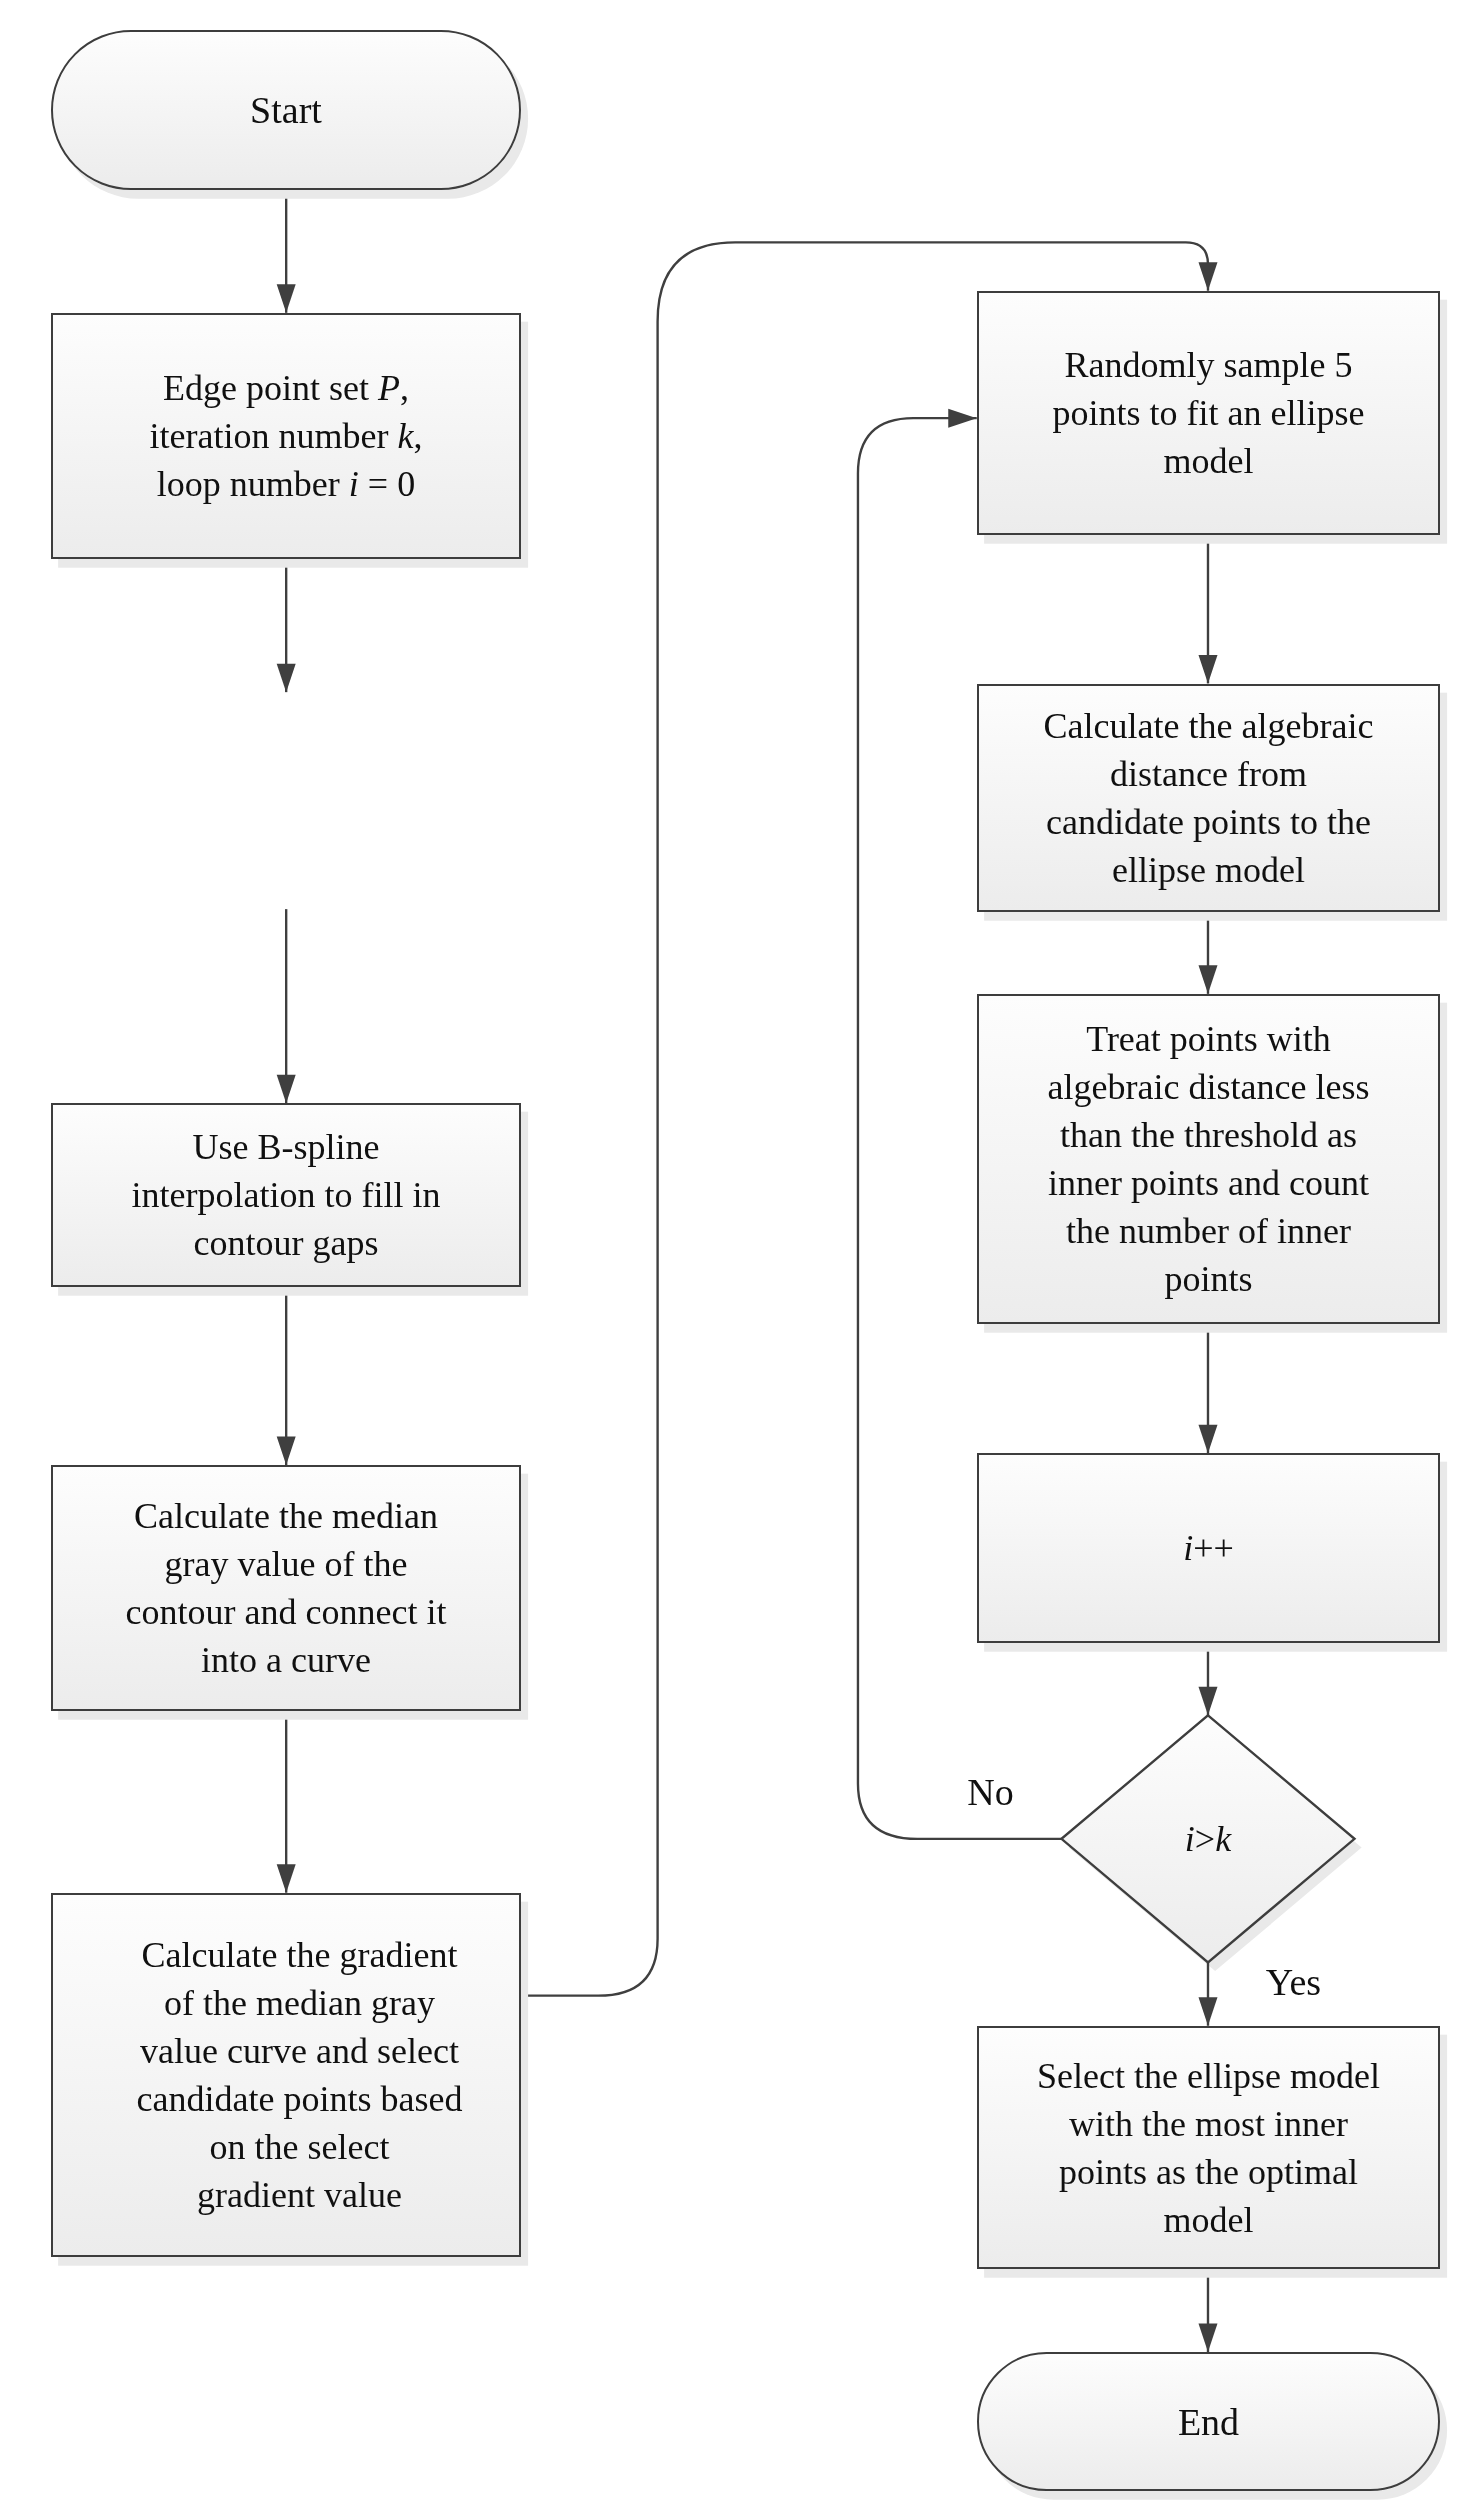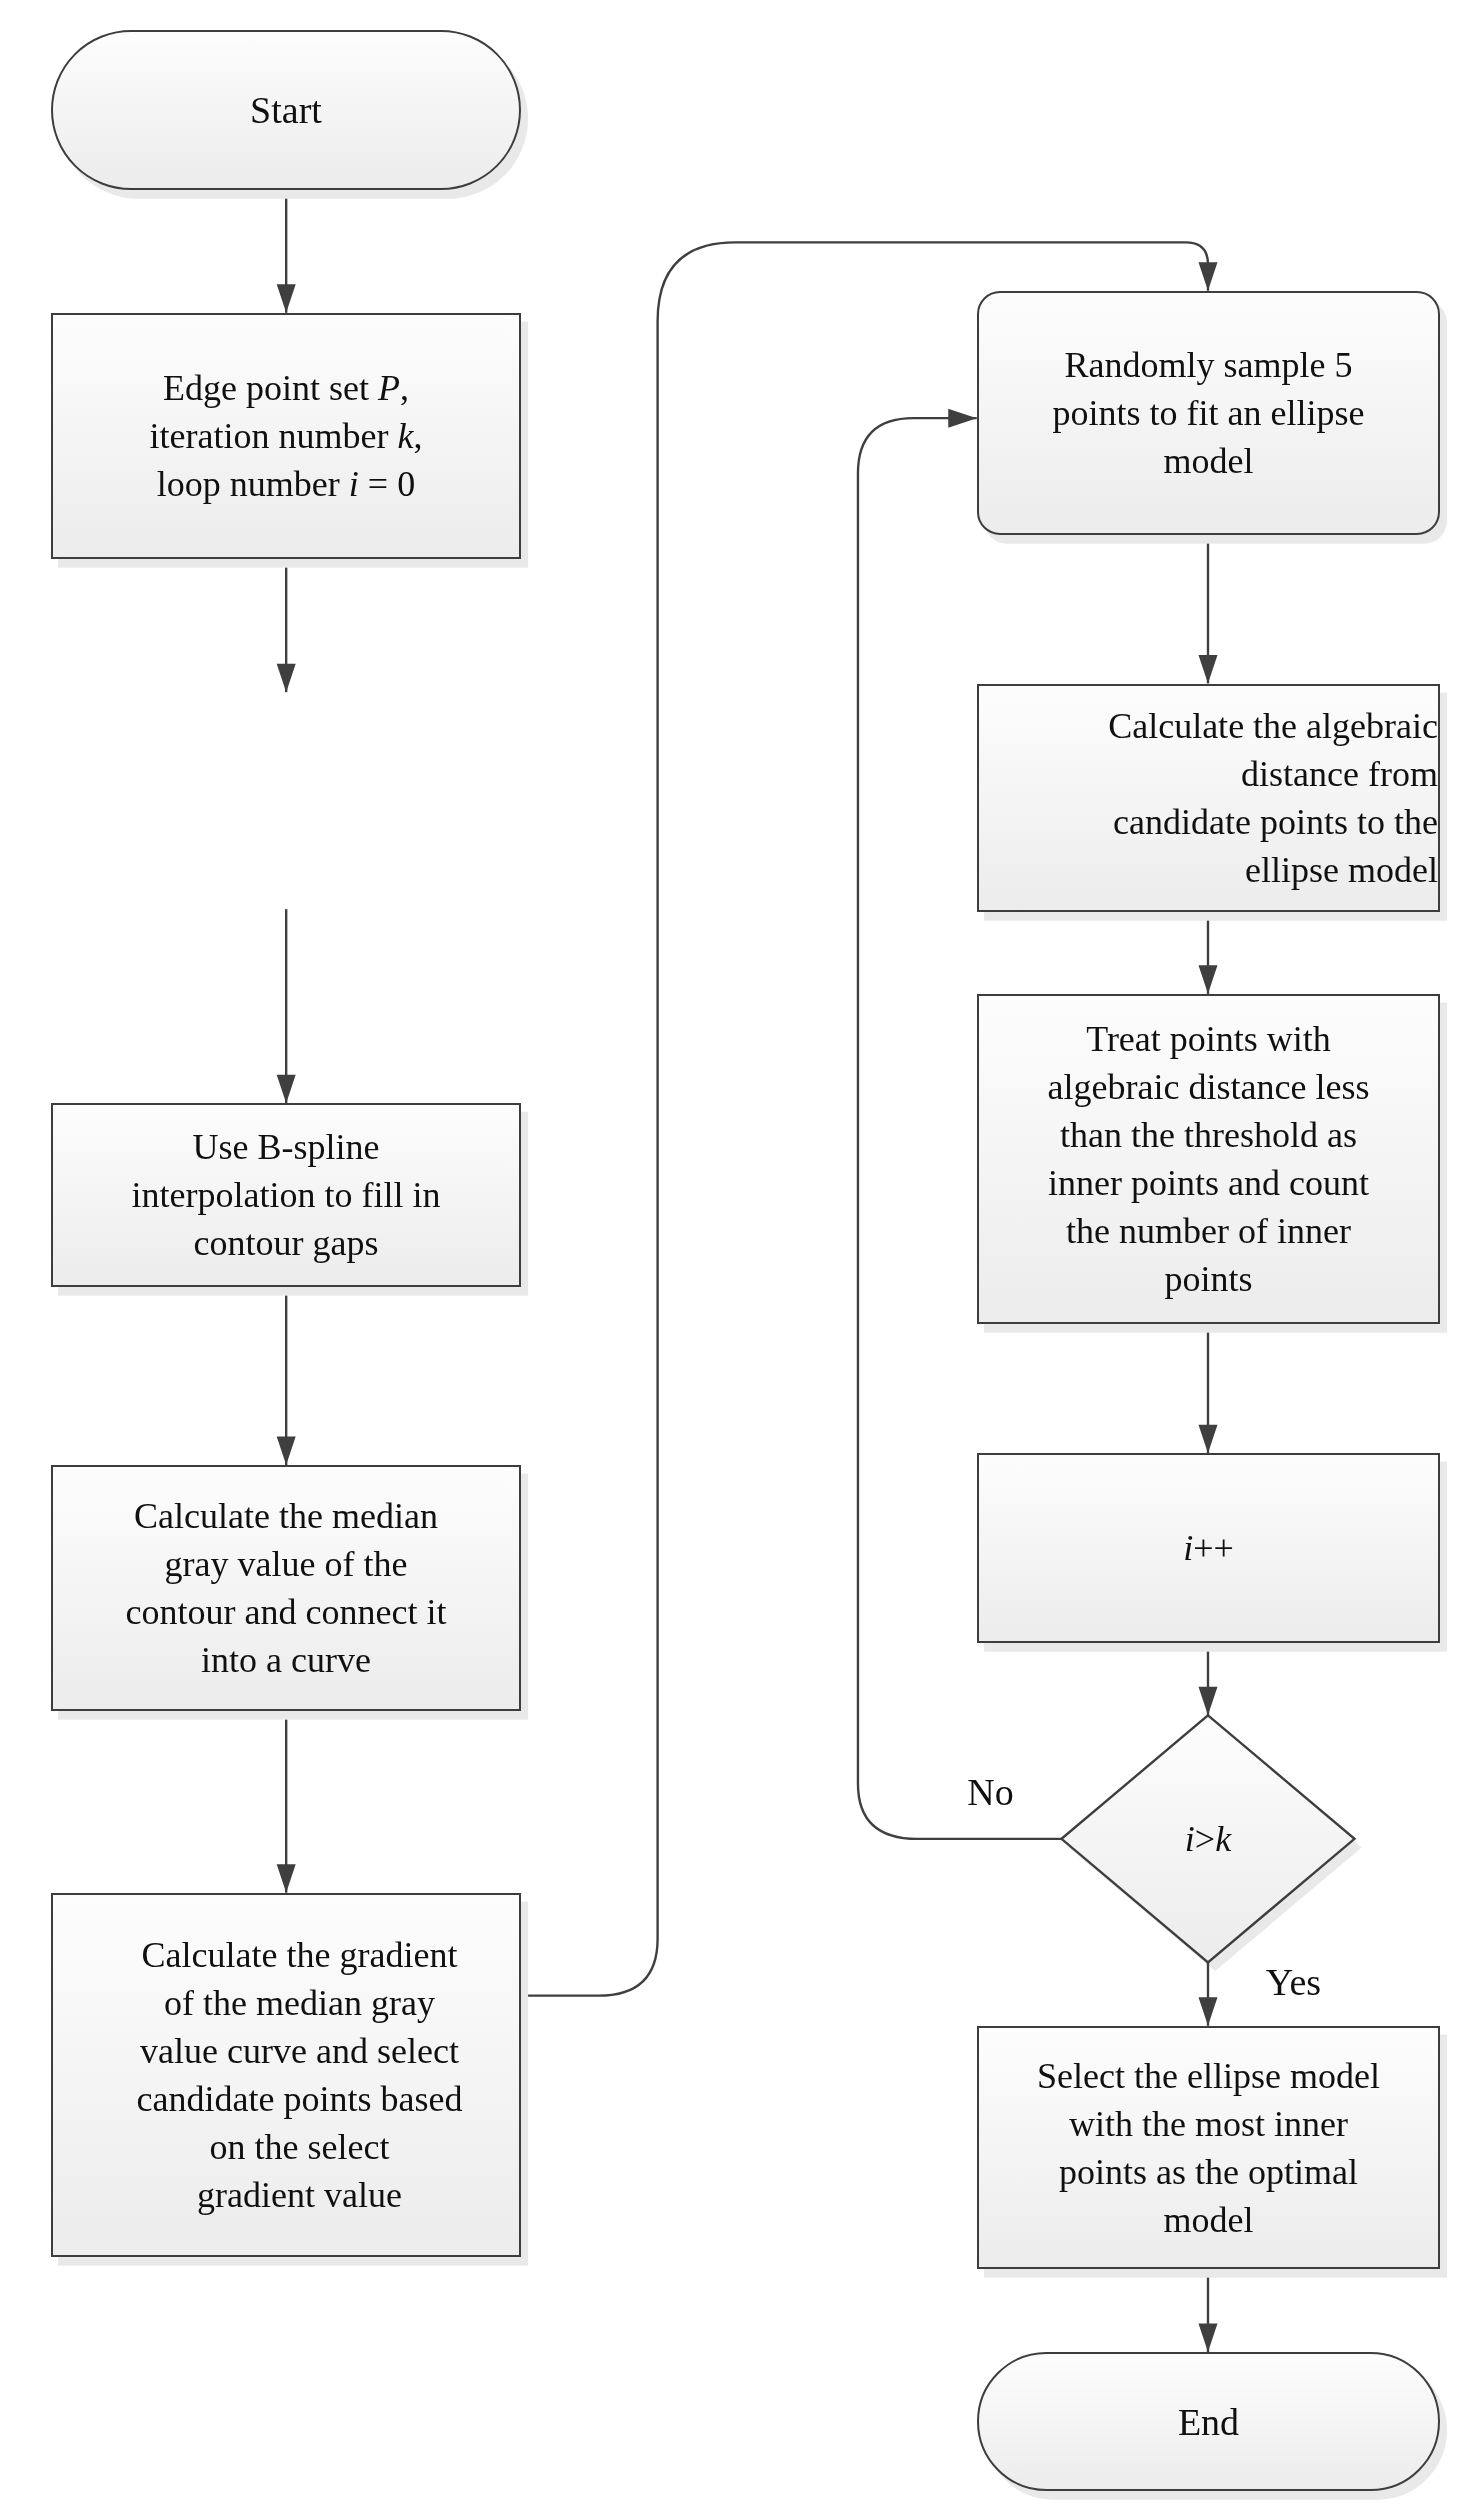--- a/index.html
+++ b/index.html
@@ -85,27 +85,27 @@
 
   <div class="node" style="left:51px;top:1893px;width:470px;height:364px;padding-left:27px;">
       <div class="tline"><span>Calculate the gradient</span></div>
       <div class="tline"><span>of the median gray</span></div>
       <div class="tline"><span>value curve and select</span></div>
       <div class="tline"><span>candidate points based</span></div>
       <div class="tline"><span>on the select</span></div>
       <div class="tline"><span>gradient value</span></div>
     </div>
 
-  <div class="node" style="left:977px;top:291px;width:463px;height:244px;border-radius:23px;">
+  <div class="node" style="left:977px;top:291px;width:463px;height:244px;">
       <div class="tline"><span>Randomly sample 5</span></div>
       <div class="tline"><span>points to fit an ellipse</span></div>
       <div class="tline"><span>model</span></div>
     </div>
 
-  <div class="node" style="left:977px;top:684px;width:463px;height:228px;align-items:flex-end;">
+  <div class="node" style="left:977px;top:684px;width:463px;height:228px;">
       <div class="tline"><span>Calculate the algebraic</span></div>
       <div class="tline"><span>distance from</span></div>
       <div class="tline"><span>candidate points to the</span></div>
       <div class="tline"><span>ellipse model</span></div>
     </div>
 
   <div class="node" style="left:977px;top:994px;width:463px;height:330px;">
       <div class="tline"><span>Treat points with</span></div>
       <div class="tline"><span>algebraic distance less</span></div>
       <div class="tline"><span>than the threshold as</span></div>

